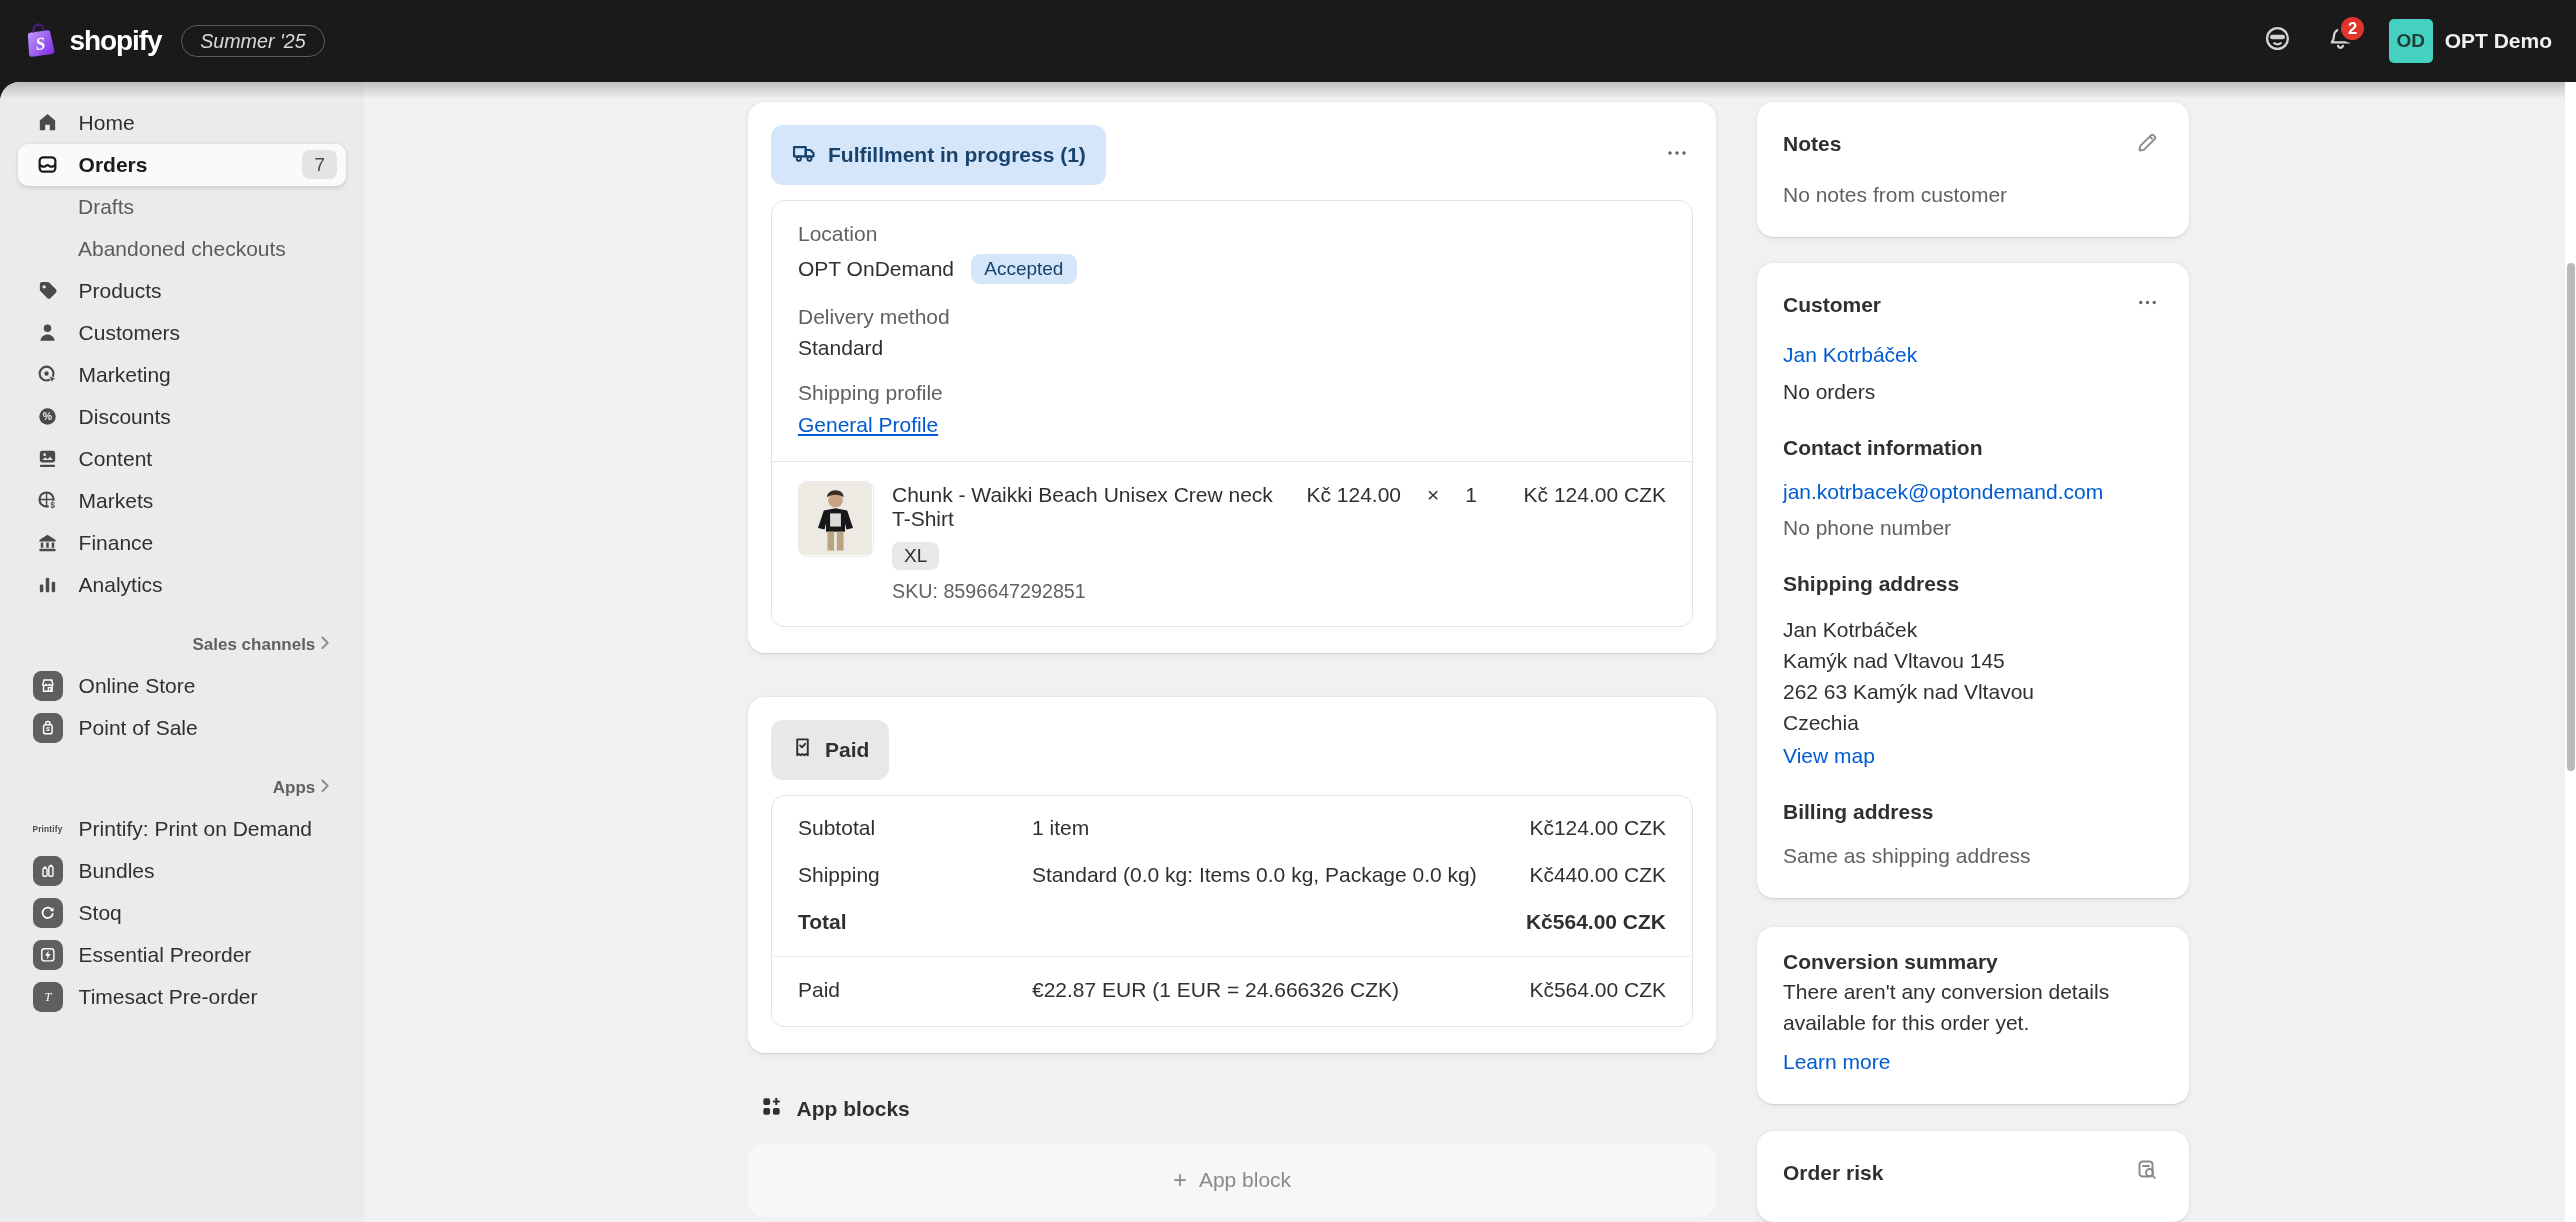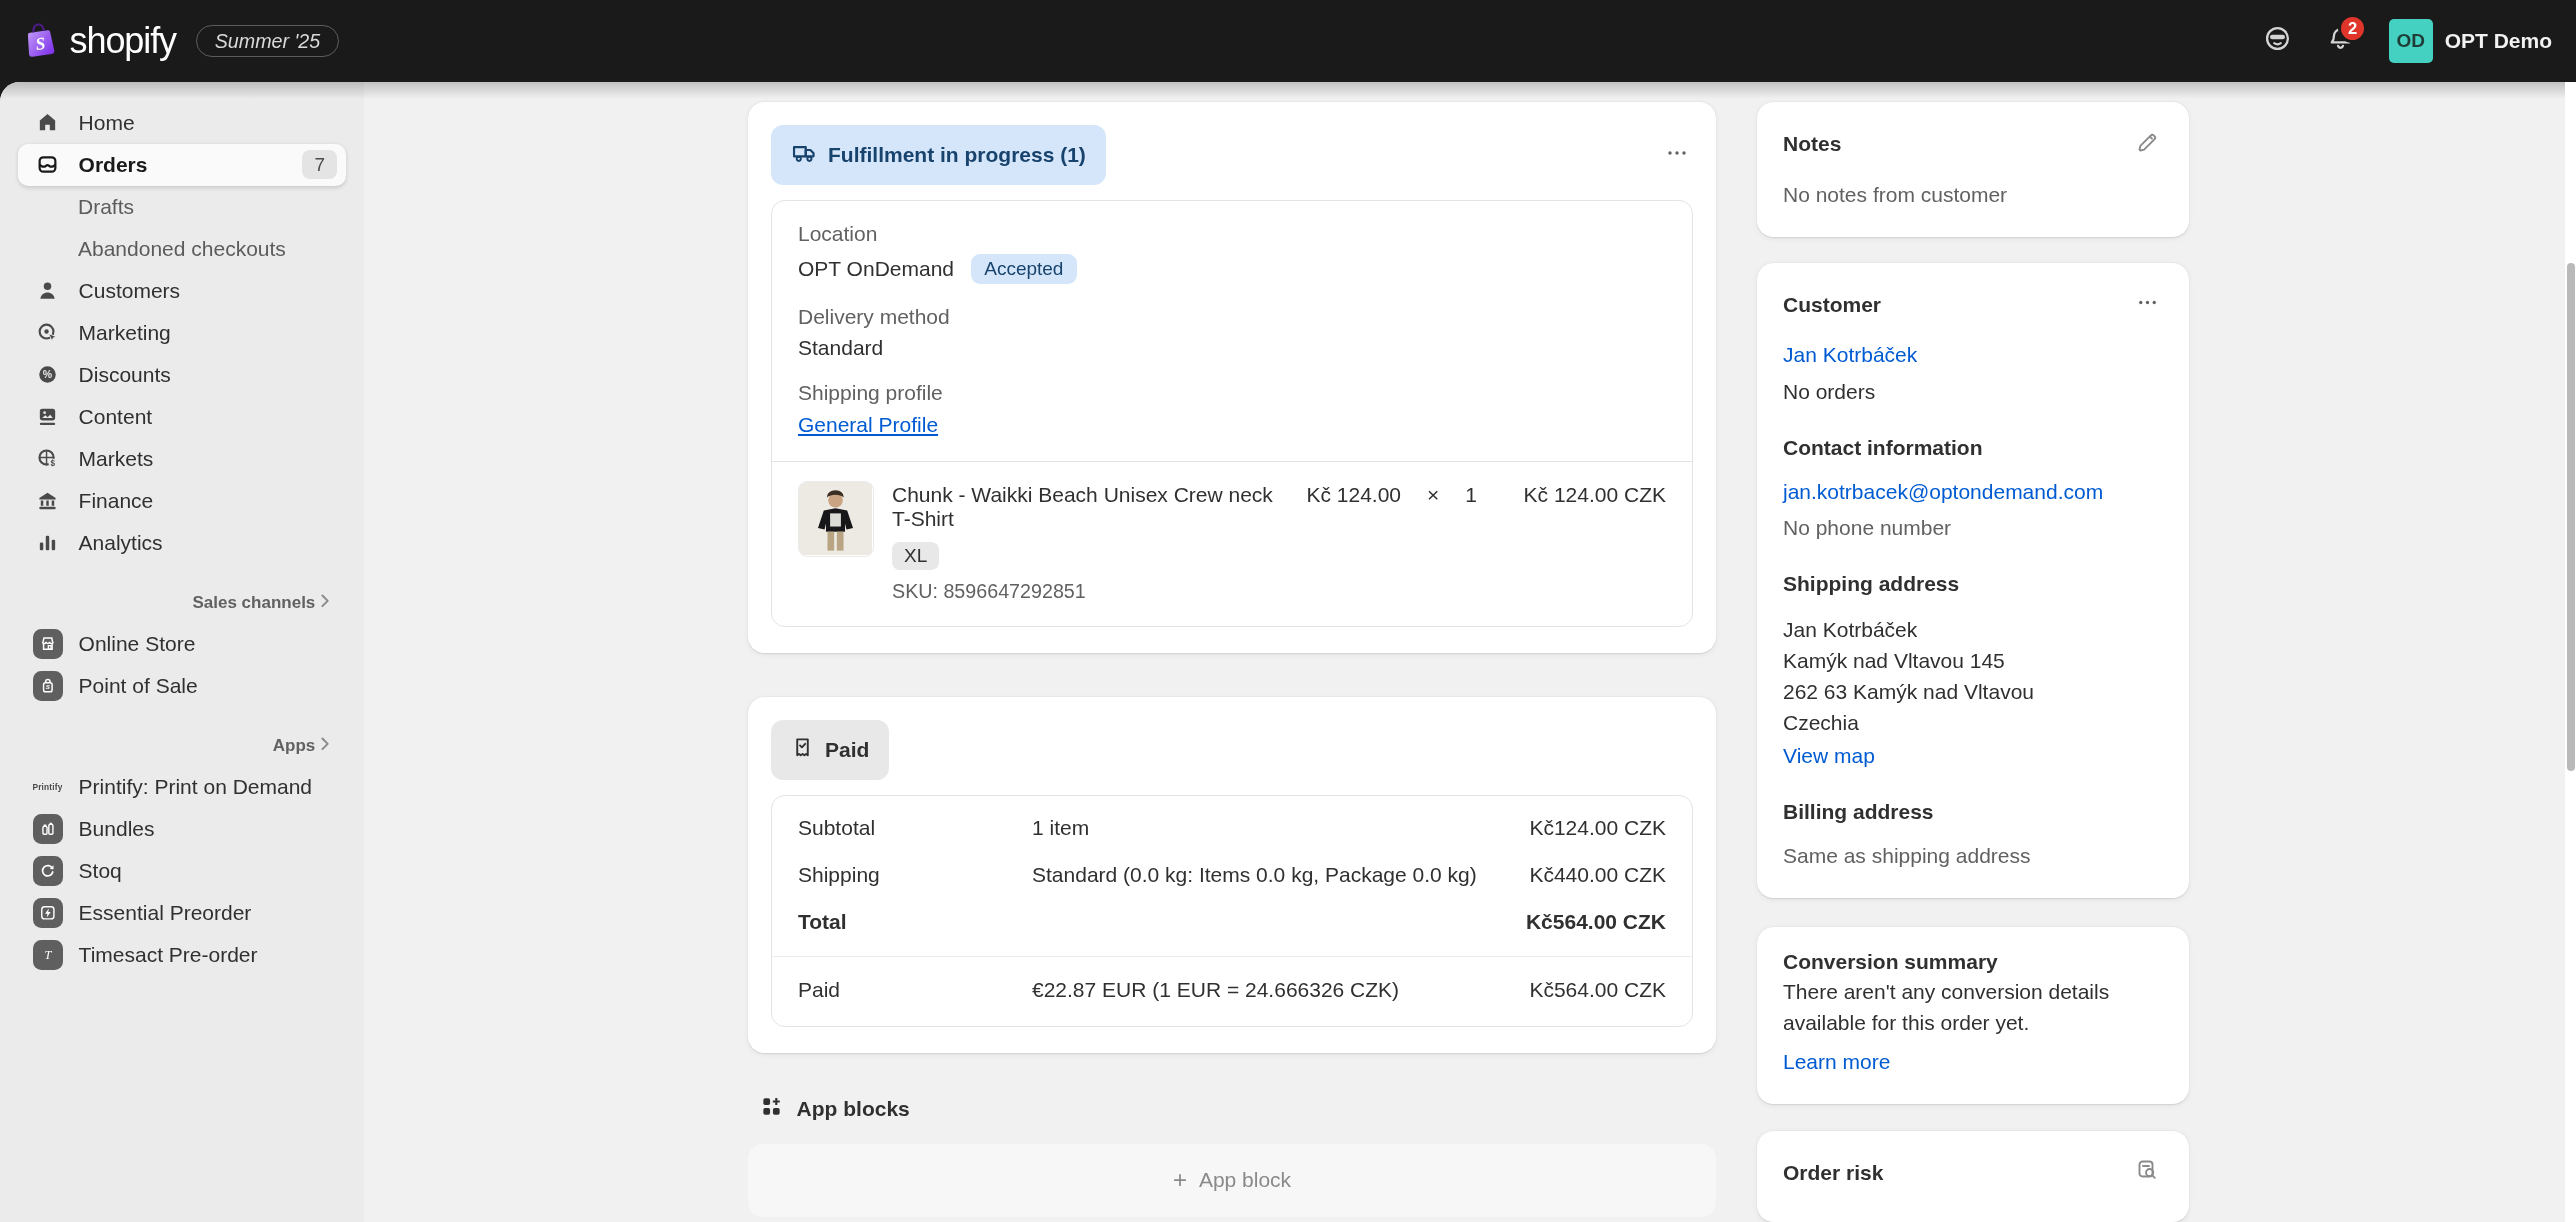--- a/index.html
+++ b/index.html
@@ -5,21 +5,21 @@
   * { box-sizing: border-box; }
   html, body { margin: 0; padding: 0; background: #1a1a1a; }
   .app {
     position: relative; width: 2576px; height: 1223px; overflow: hidden;
     background: #1a1a1a; font-family: "Liberation Sans", "DejaVu Sans", sans-serif;
     font-size: 21px; color: #303030;
   }
   
   .topbar { position: relative; height: 82px; display: flex; align-items: center; padding: 0 21px; color: #fff; }
   .brand { display: flex; align-items: center; gap: 10.6px; }
-  .wordmark { font-size: 36px; font-weight: 400; letter-spacing: -1.1px; color: #fff; text-align: right; }
+  .wordmark { font-size: 28px; font-weight: 700; letter-spacing: -1.1px; color: #fff; text-align: right; }
   .version-pill { margin-left: 19.7px; height: 32px; display: inline-flex; align-items: center; padding: 0 18px;
     border: 1.5px solid #5c5c5c; border-radius: 16.6px; font-style: italic; font-size: 19.7px; color: #dadada; }
   .searchbar { position: absolute; left: 50%; top: 12px; transform: translateX(-50%); width: 961px; height: 54px;
     background: #2e2e2e; border: 1.5px solid #3f3f3f; border-radius: 12px; display: flex; align-items: center;
     padding: 0 10.6px 0 15px; gap: 10.6px; cursor: text; }
   .search-placeholder { color: #b5b5b5; }
   .keys { margin-left: auto; display: flex; gap: 6px; }
   .keycap { width: 35px; height: 35px; background: #4a4a4a; border-radius: 7.6px; color: #d0d0d0;
     display: flex; align-items: center; justify-content: center; font-size: 19.7px; }
   .top-right { margin-left: auto; display: flex; align-items: center; gap: 35px; margin-right: 3px; }
@@ -189,20 +189,28 @@
       </div>
       <div class="nav-item sub">
         <span>Drafts</span>
       </div>
       <div class="nav-item sub">
         <span>Abandoned checkouts</span>
       </div>
       <div class="nav-item">
         <span class="nicon">
           <svg width="23" height="23" viewBox="0 0 24 24">
+              <path fill="#4a4a4a" fill-rule="evenodd" d="M4 5.5A2.5 2.5 0 016.5 3h5.4c.7 0 1.3.3 1.8.7l7 7a2.5 2.5 0 010 3.6l-5.4 5.4a2.5 2.5 0 01-3.6 0l-7-7A2.5 2.5 0 014 10.9zM8.5 10a1.8 1.8 0 100-3.6 1.8 1.8 0 000 3.6z"></path>
+            </svg>
+        </span>
+        <span>Products</span>
+      </div>
+      <div class="nav-item">
+        <span class="nicon">
+          <svg width="23" height="23" viewBox="0 0 24 24">
               <circle cx="12" cy="7.6" r="3.9" fill="#4a4a4a"></circle>
               <path fill="#4a4a4a" d="M4.5 20.5c.8-4.3 3.9-6.5 7.5-6.5s6.7 2.2 7.5 6.5z"></path>
             </svg>
         </span>
         <span>Customers</span>
       </div>
       <div class="nav-item">
         <span class="nicon">
           <svg width="23" height="23" viewBox="0 0 24 24">
               <circle cx="11" cy="11" r="7.2" fill="none" stroke="#4a4a4a" stroke-width="2.2"></circle>

